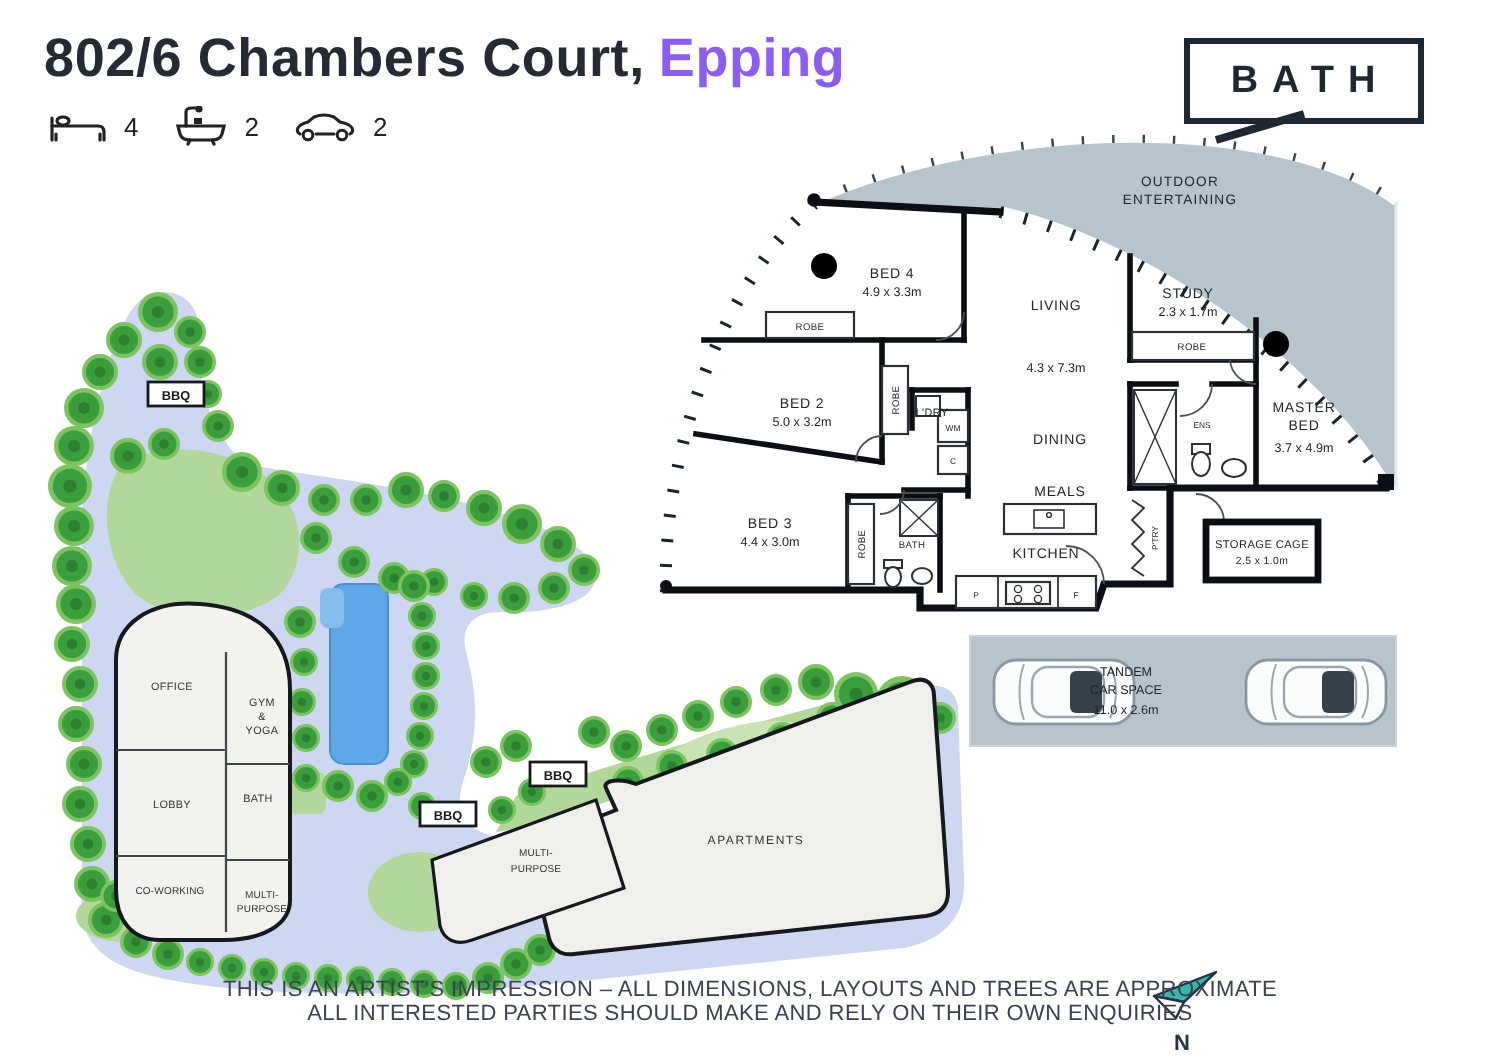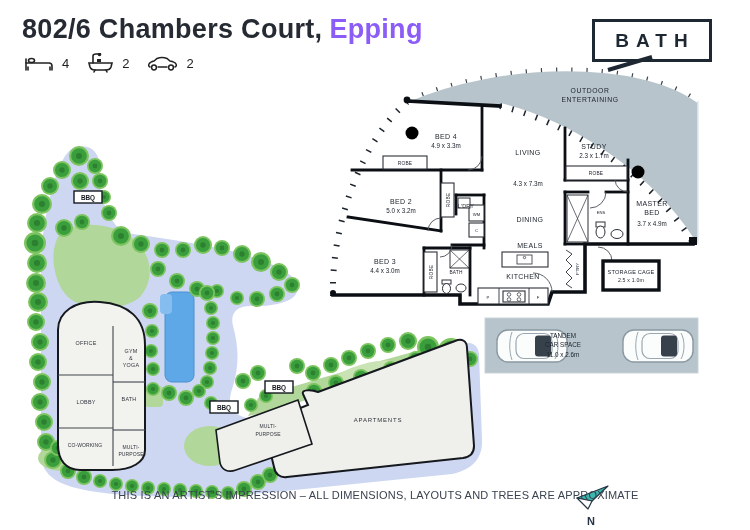--- a/index.html
+++ b/index.html
@@ -578,15 +578,16 @@
 
   <div class="stone-box">
     <span>BATH</span>
   </div>
   <svg class="stone-tail" width="60" height="18" viewBox="0 0 60 18">
     <path d="M2,15 L46,2" stroke="#1e2833" stroke-width="4" fill="none"></path>
   </svg>
 
   <div class="footer">
     <div>THIS IS AN ARTIST'S IMPRESSION – ALL DIMENSIONS, LAYOUTS AND TREES ARE APPROXIMATE</div>
+    <div>ALL INTERESTED PARTIES SHOULD MAKE AND RELY ON THEIR OWN ENQUIRIES</div>
   </div>
 
 </div>
 
 </body></html>

